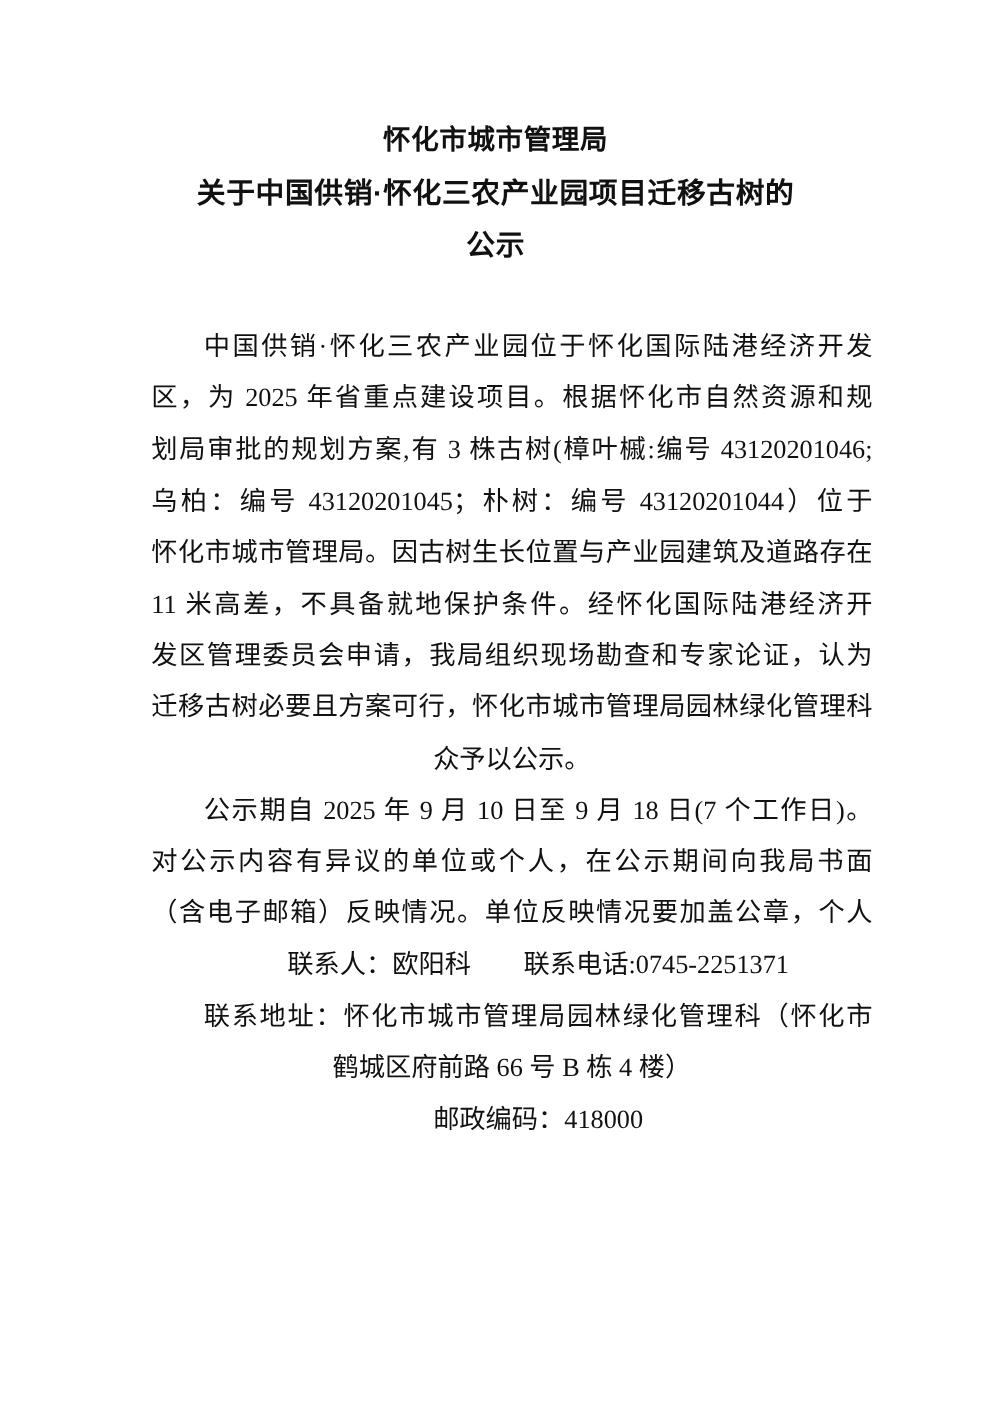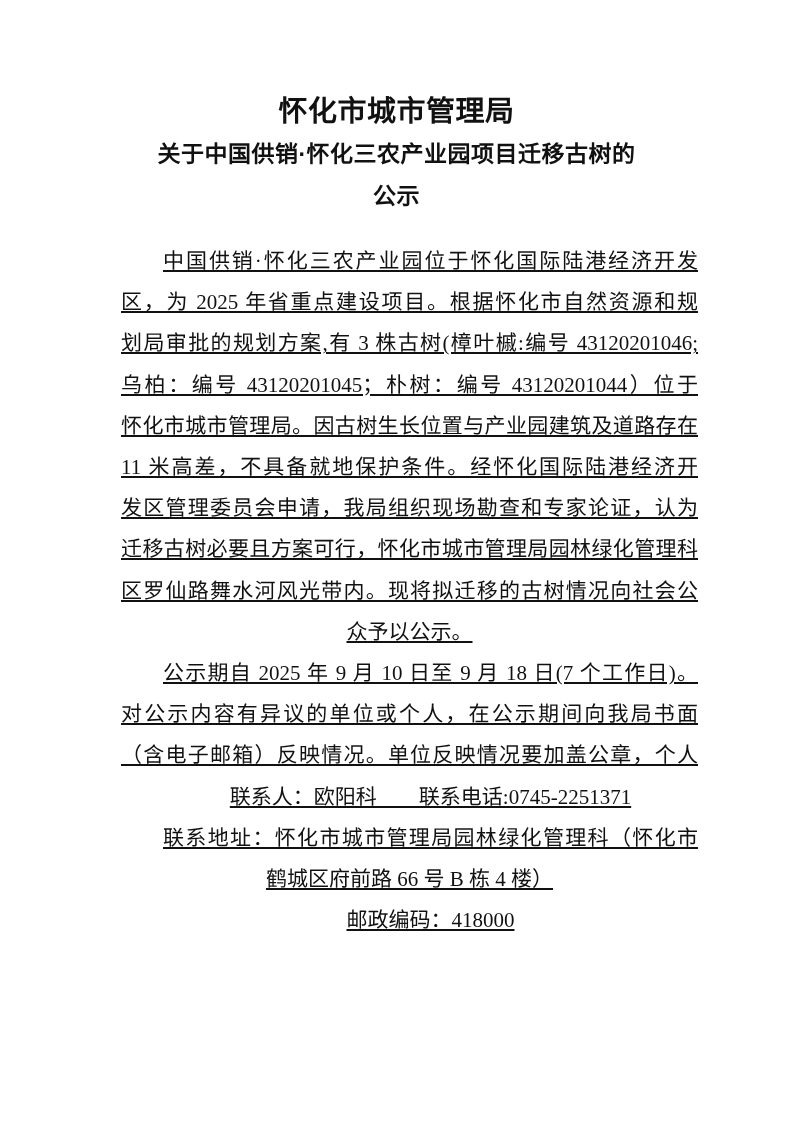--- a/index.html
+++ b/index.html
@@ -17,38 +17,37 @@
     overflow: hidden;
   }
   .title-block {
     padding-top: 90px;
     text-align: center;
     font-family: "Liberation Sans", "DejaVu Sans", sans-serif;
     font-weight: 700;
     color: #111111;
   }
   .title-org {
-    font-size: 29px;
+    font-size: 22px;
     line-height: 43px;
     letter-spacing: 0.5px;
   }
   .title-subject {
     font-size: 23px;
     line-height: 42px;
     letter-spacing: 0.5px;
   }
   .doc-body {
-    margin-top: 24px;
+    margin-top: 40px;
     margin-left: 121px;
     width: 577px;
     font-family: "Liberation Serif", "DejaVu Serif", serif;
     font-size: 21px;
     line-height: 41.2px;
     color: #111111;
-    text-decoration: underline;
   }
   .doc-body .line {
     min-height: 41.2px;
     text-align: center;
   }
   .doc-body .line.indent {
     text-indent: 2em;
   }
   .doc-body .line.just {
     text-align: justify;
@@ -67,21 +66,20 @@
 
   <div class="doc-body" id="body-lines">
       <div class="line indent just">中国供销·怀化三农产业园位于怀化国际陆港经济开发</div>
       <div class="line just">区，为 2025 年省重点建设项目。根据怀化市自然资源和规</div>
       <div class="line just">划局审批的规划方案,有 3 株古树(樟叶槭:编号 43120201046;</div>
       <div class="line just">乌柏：编号 43120201045；朴树：编号 43120201044）位于</div>
       <div class="line just">怀化市城市管理局。因古树生长位置与产业园建筑及道路存在</div>
       <div class="line just">11 米高差，不具备就地保护条件。经怀化国际陆港经济开</div>
       <div class="line just">发区管理委员会申请，我局组织现场勘查和专家论证，认为</div>
       <div class="line just">迁移古树必要且方案可行，怀化市城市管理局园林绿化管理科</div>
-      <div class="line just">区罗仙路舞水河风光带内。现将拟迁移的古树情况向社会公</div>
       <div class="line">众予以公示。</div>
       <div class="line indent just">公示期自 2025 年 9 月 10 日至 9 月 18 日(7 个工作日)。</div>
       <div class="line just">对公示内容有异议的单位或个人，在公示期间向我局书面</div>
       <div class="line just">（含电子邮箱）反映情况。单位反映情况要加盖公章，个人</div>
       <div class="line indent">联系人：欧阳科　　联系电话:0745-2251371</div>
       <div class="line indent just">联系地址：怀化市城市管理局园林绿化管理科（怀化市</div>
       <div class="line">鹤城区府前路 66 号 B 栋 4 楼）</div>
       <div class="line indent">邮政编码：418000</div>
     </div>
 </div>

